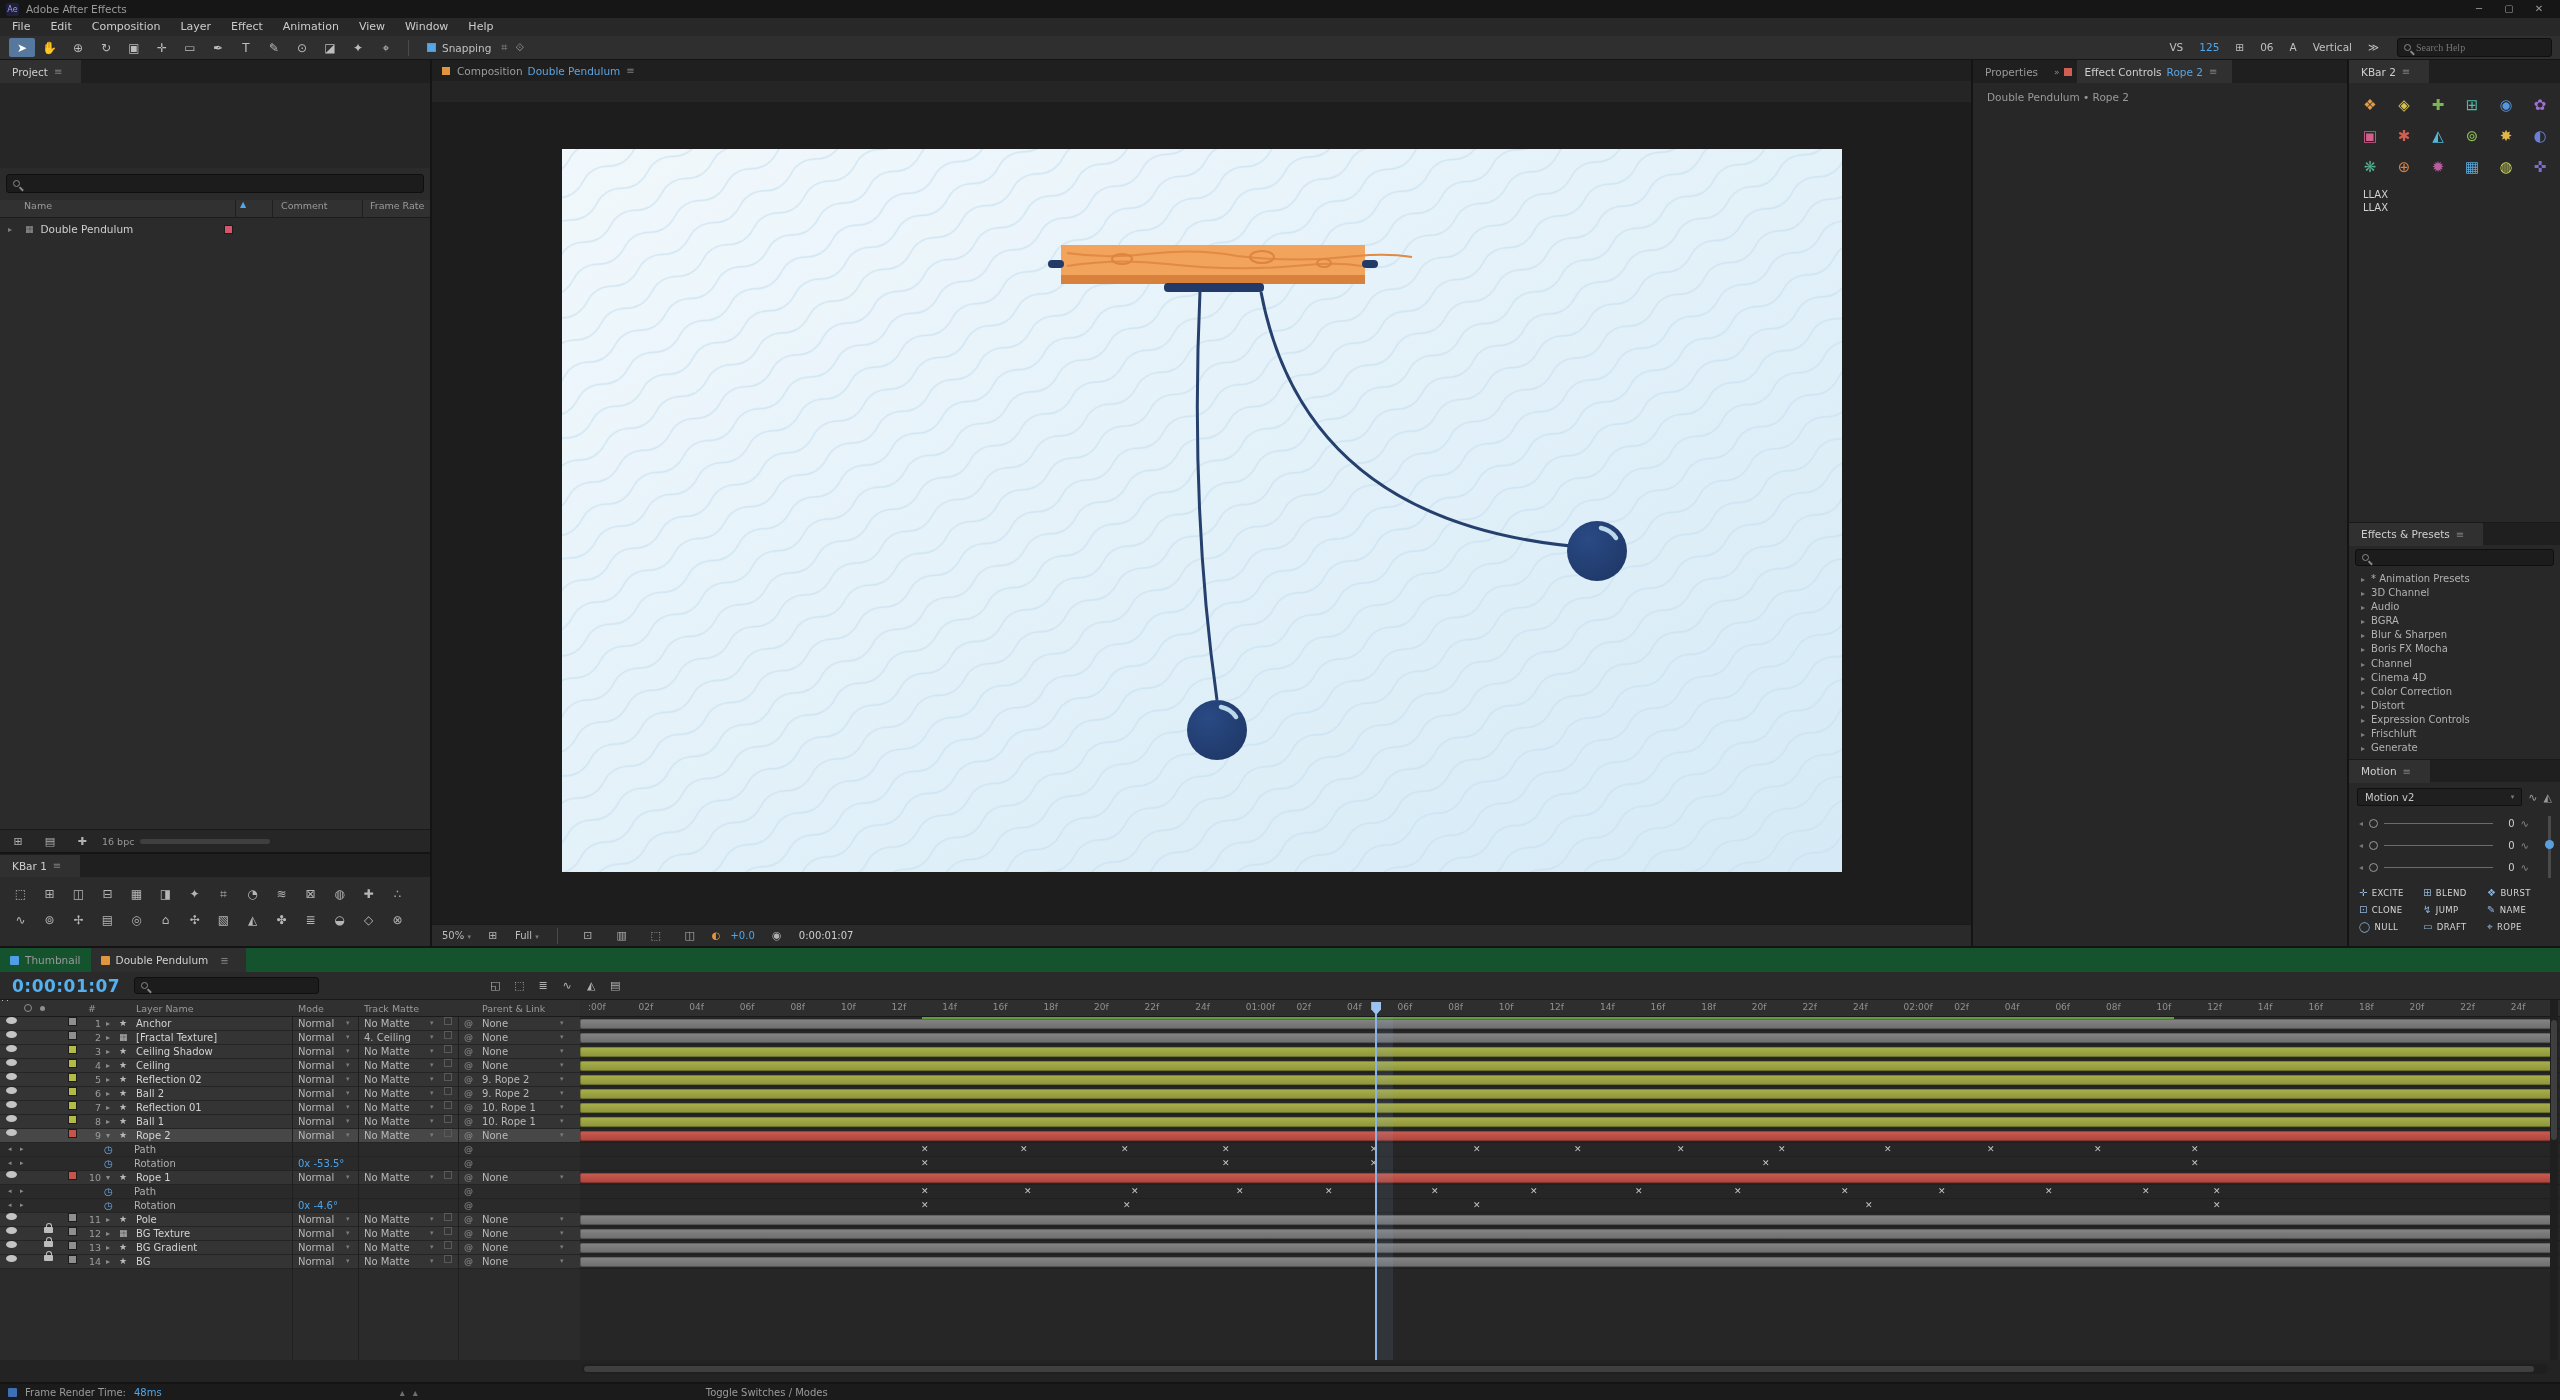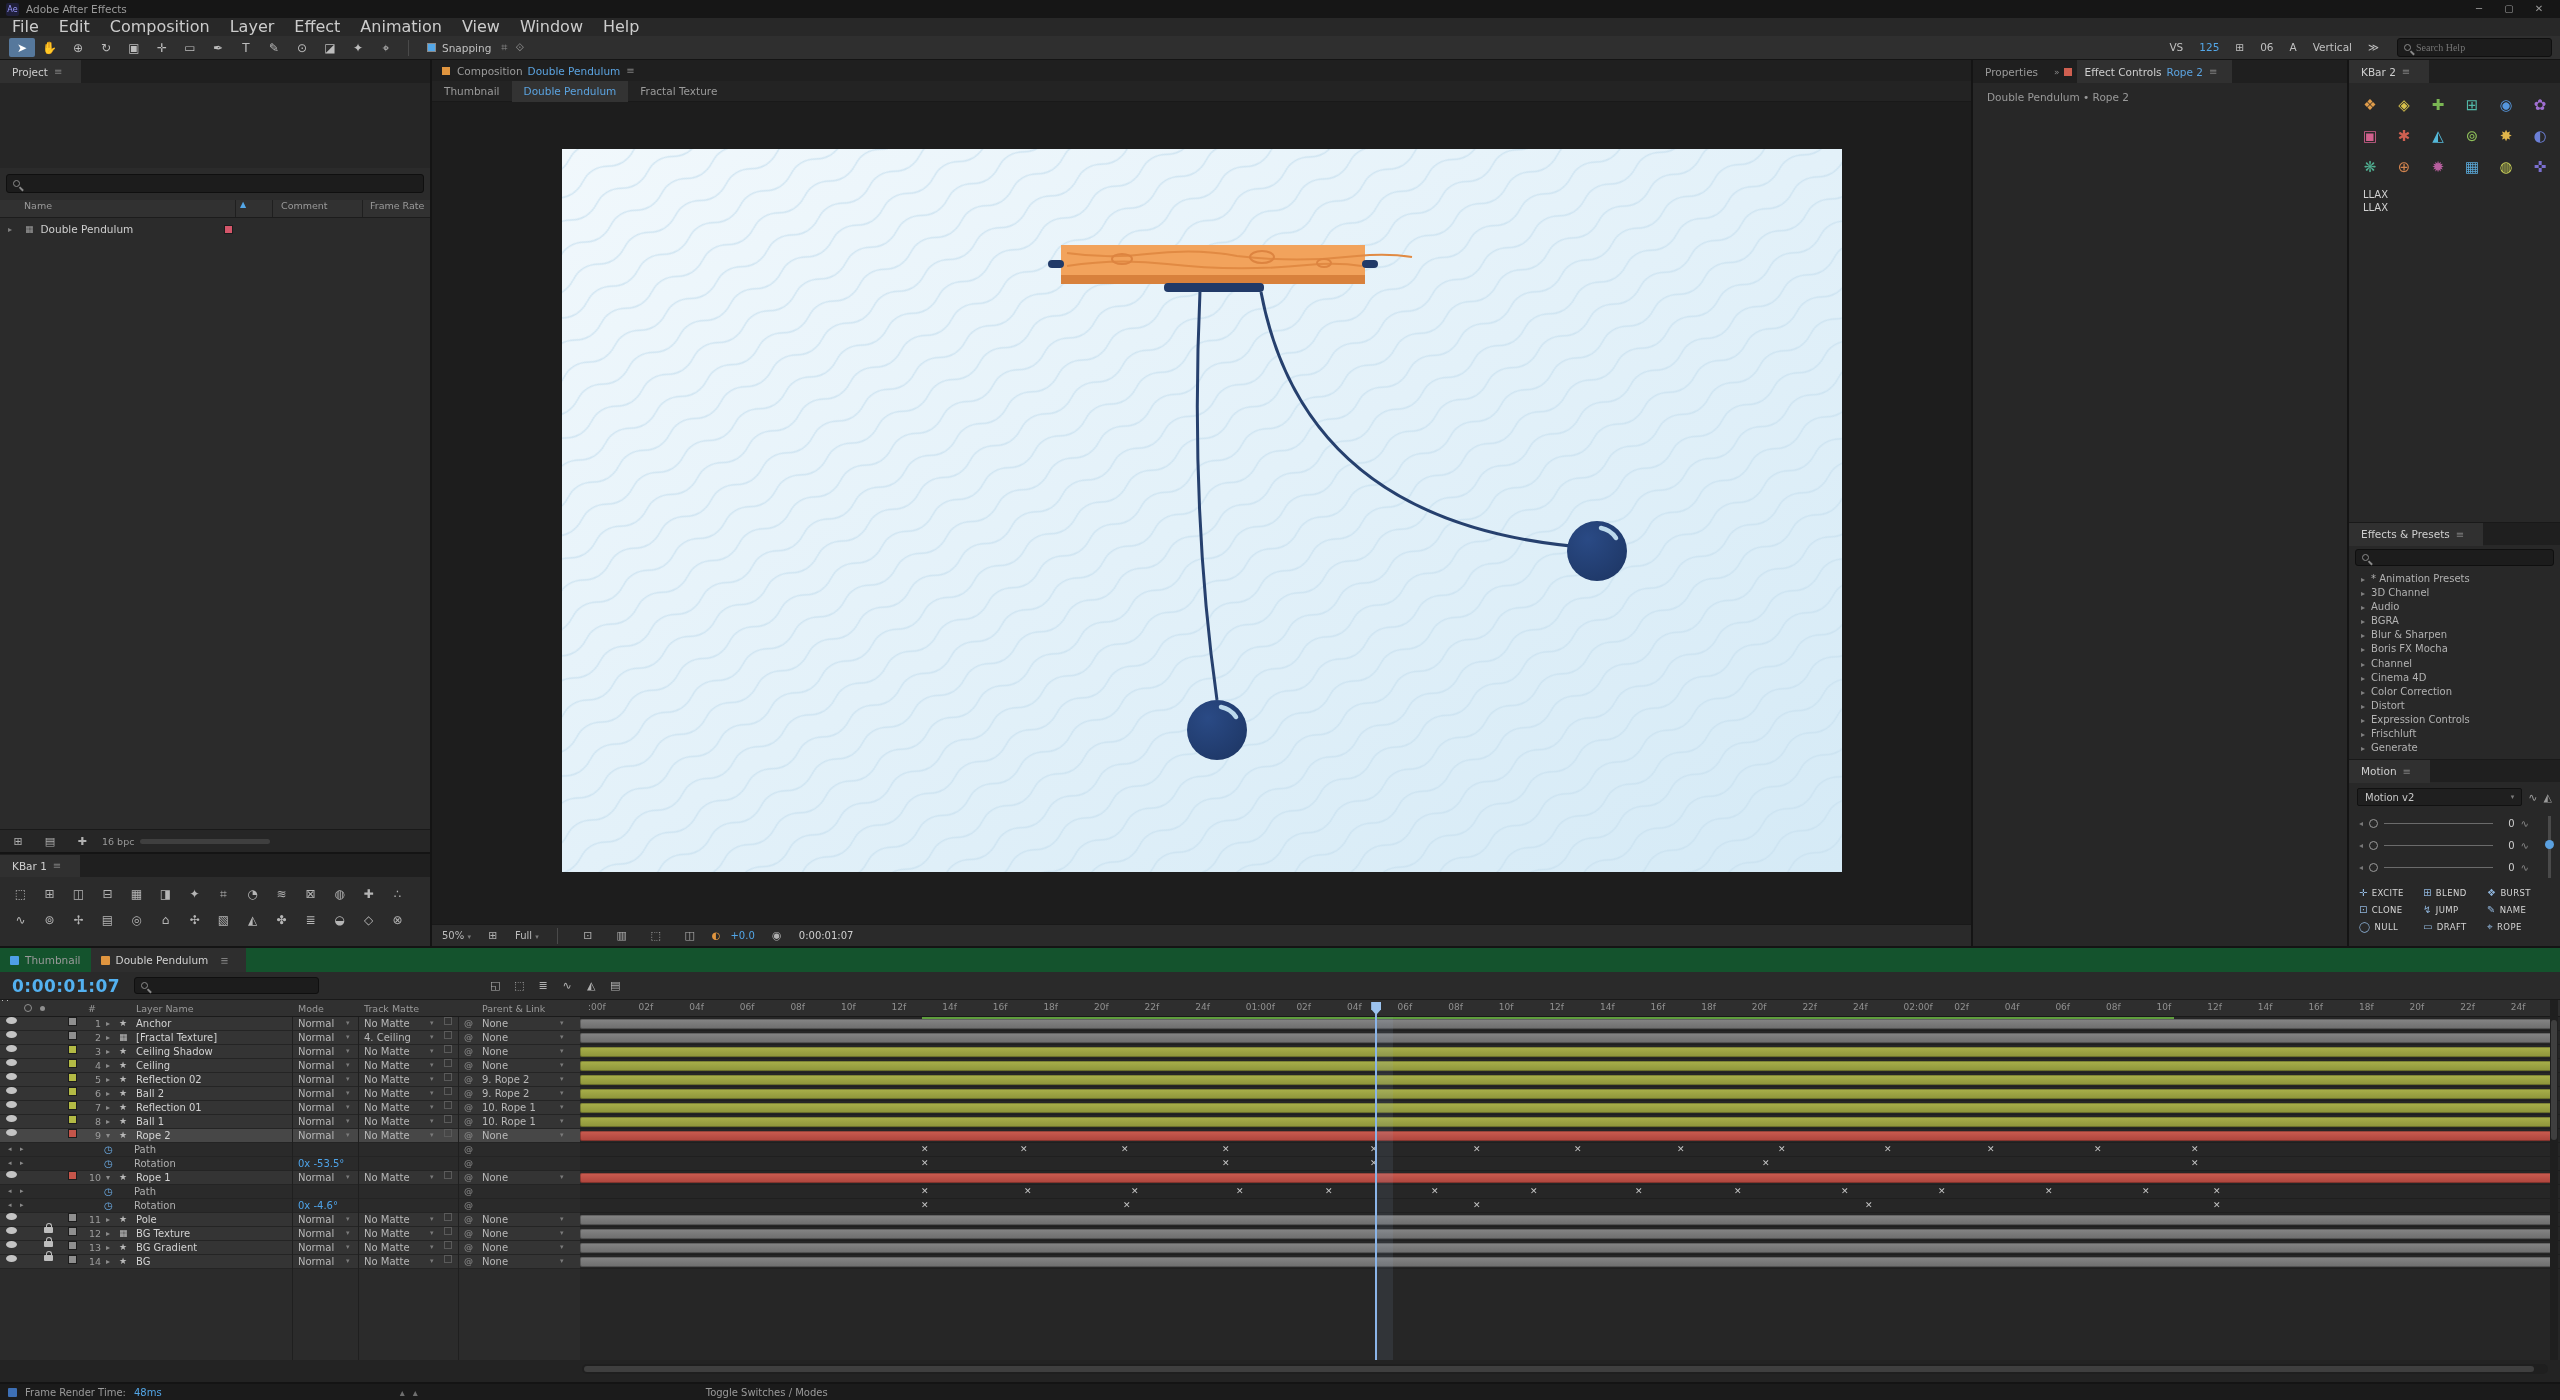--- a/index.html
+++ b/index.html
@@ -9,21 +9,21 @@
 .flex{display:flex;align-items:center}
 .panel{position:absolute;background:#2b2b2b}
 .hamb{color:#7e7e7e;font-size:10px;padding:0 6px;letter-spacing:1px;font-style:normal}
 .phead{height:23px;background:#1f1f1f;display:flex;align-items:center;font-size:10.5px;color:#9b9b9b}
 .ptab{height:23px;display:flex;align-items:center;padding:0 12px;background:#303030;color:#cfcfcf}
 .searchbox{background:#1c1c1c;border:1px solid #0f0f0f;border-radius:3px;height:19px;display:flex;align-items:center;color:#7d7d7d;font-size:10px;padding:0 6px;gap:5px}
 .searchbox input{background:transparent;border:none;outline:none;color:#a8a8a8;font-size:10px;width:100%;font-family:Liberation Serif, serif}
 .mag{width:7px;height:7px;border:1.5px solid #8a8a8a;border-radius:50%;position:relative;flex:none}
 .mag:after{content:"";position:absolute;width:5px;height:1.5px;background:#8a8a8a;transform:rotate(45deg);left:5px;top:7px}
 
-.mi{padding:8px 10px;line-height:18px;font-size:16px;color:#cccccc;display:inline-block}
+.mi{padding:8px 10px;line-height:18px;font-size:11px;color:#cccccc;display:inline-block}
 .tool{width:26px;height:19px;display:inline-flex;align-items:center;justify-content:center;color:#bdbdbd;font-size:12px;border-radius:2px;margin:0 1px}
 .tool.on{background:#56789c;color:#fff}
 .tbtn{padding:0 8px;color:#c0c0c0;font-size:10.5px}
 .tbtn.acc{color:#53a7e8}
 .vsepbar{width:1px;height:16px;background:#4a4a4a;margin:0 8px;display:inline-block}
 
 .krow{display:flex;padding:0 6px}
 .kico{width:29px;height:26px;display:flex;align-items:center;justify-content:center;color:#b5b5b5;font-size:12px}
 .k2{width:34px;height:31px;display:inline-flex;align-items:center;justify-content:center;font-size:15px}
 
@@ -193,23 +193,20 @@
     </div>
 </div>
 
 <div class="panel" style="left:432px;top:60px;width:1539px;height:886px;background:#252525">
   <div class="phead" style="height:21px;padding-left:10px">
     <span style="width:8px;height:8px;background:#e0953f;display:inline-block;margin-right:7px"></span>
     <span>Composition</span>
     <span style="color:#5ba3e0;margin-left:5px">Double Pendulum</span>
     <i class="hamb">≡</i>
   </div>
-  <div class="flex" style="height:21px;background:#232323;border-bottom:1px solid #191919">
-    <span id="comp-tabs"><span class="vtab">Thumbnail</span><span class="vtab on">Double Pendulum</span><span class="vtab">Fractal Texture</span></span>
-  </div>
   <div class="abs" style="left:0;top:42px;width:1539px;height:822px;background:#1d1d1d;overflow:hidden">
     <svg width="1280" height="723" style="position:absolute;left:130px;top:47px" viewBox="0 0 1280 723">
       <defs>
         <linearGradient id="bgG" x1="0" y1="0" x2="1" y2="1">
           <stop offset="0" stop-color="#f1f8fc"></stop>
             <stop offset="1" stop-color="#d5eaf6"></stop>
         </linearGradient>
         <radialGradient id="ballG" cx="0.35" cy="0.3" r="0.95">
           <stop offset="0" stop-color="#2a4a85"></stop>
             <stop offset="1" stop-color="#1c3461"></stop>

